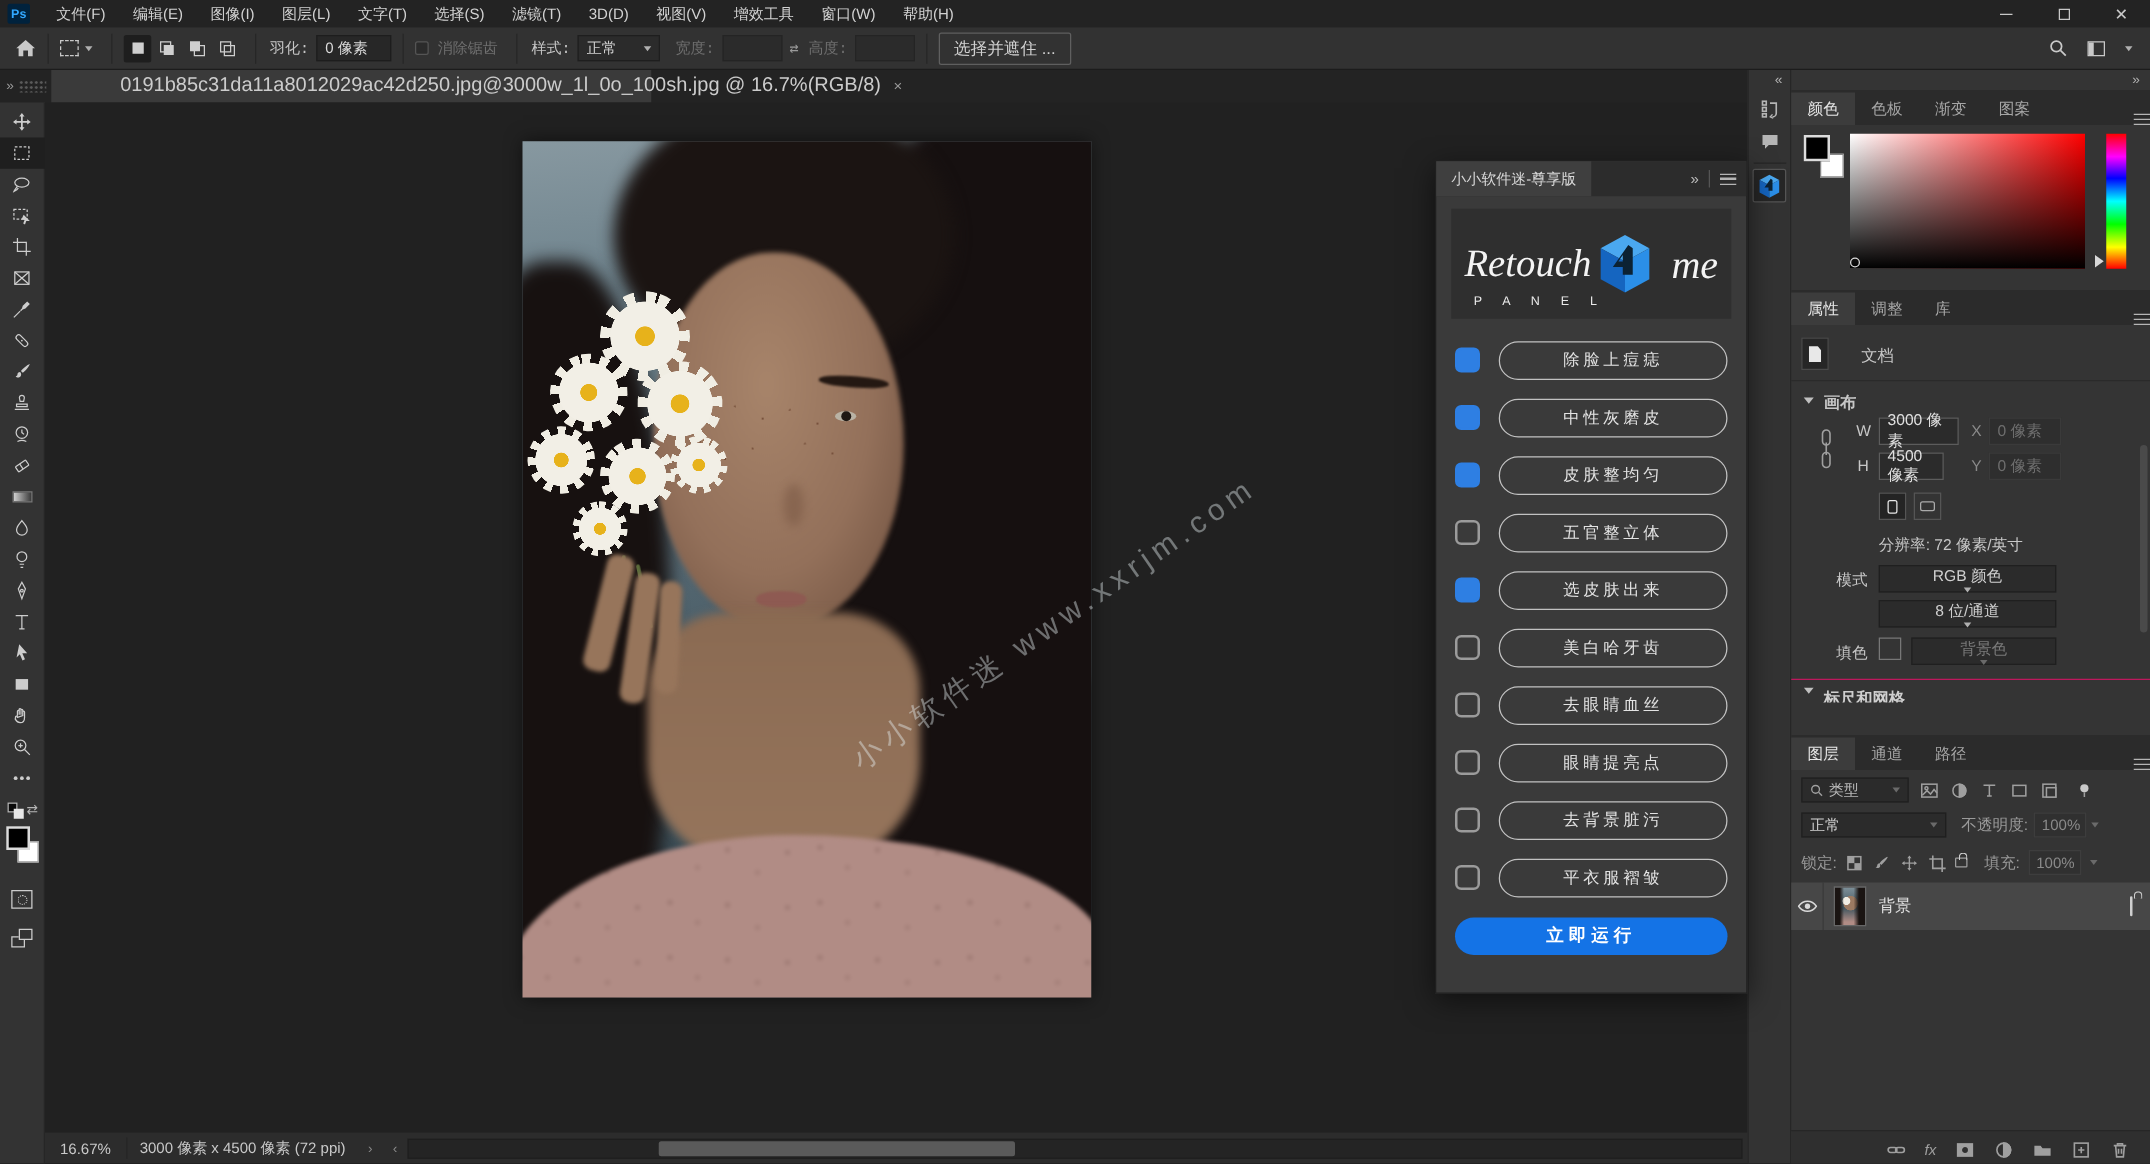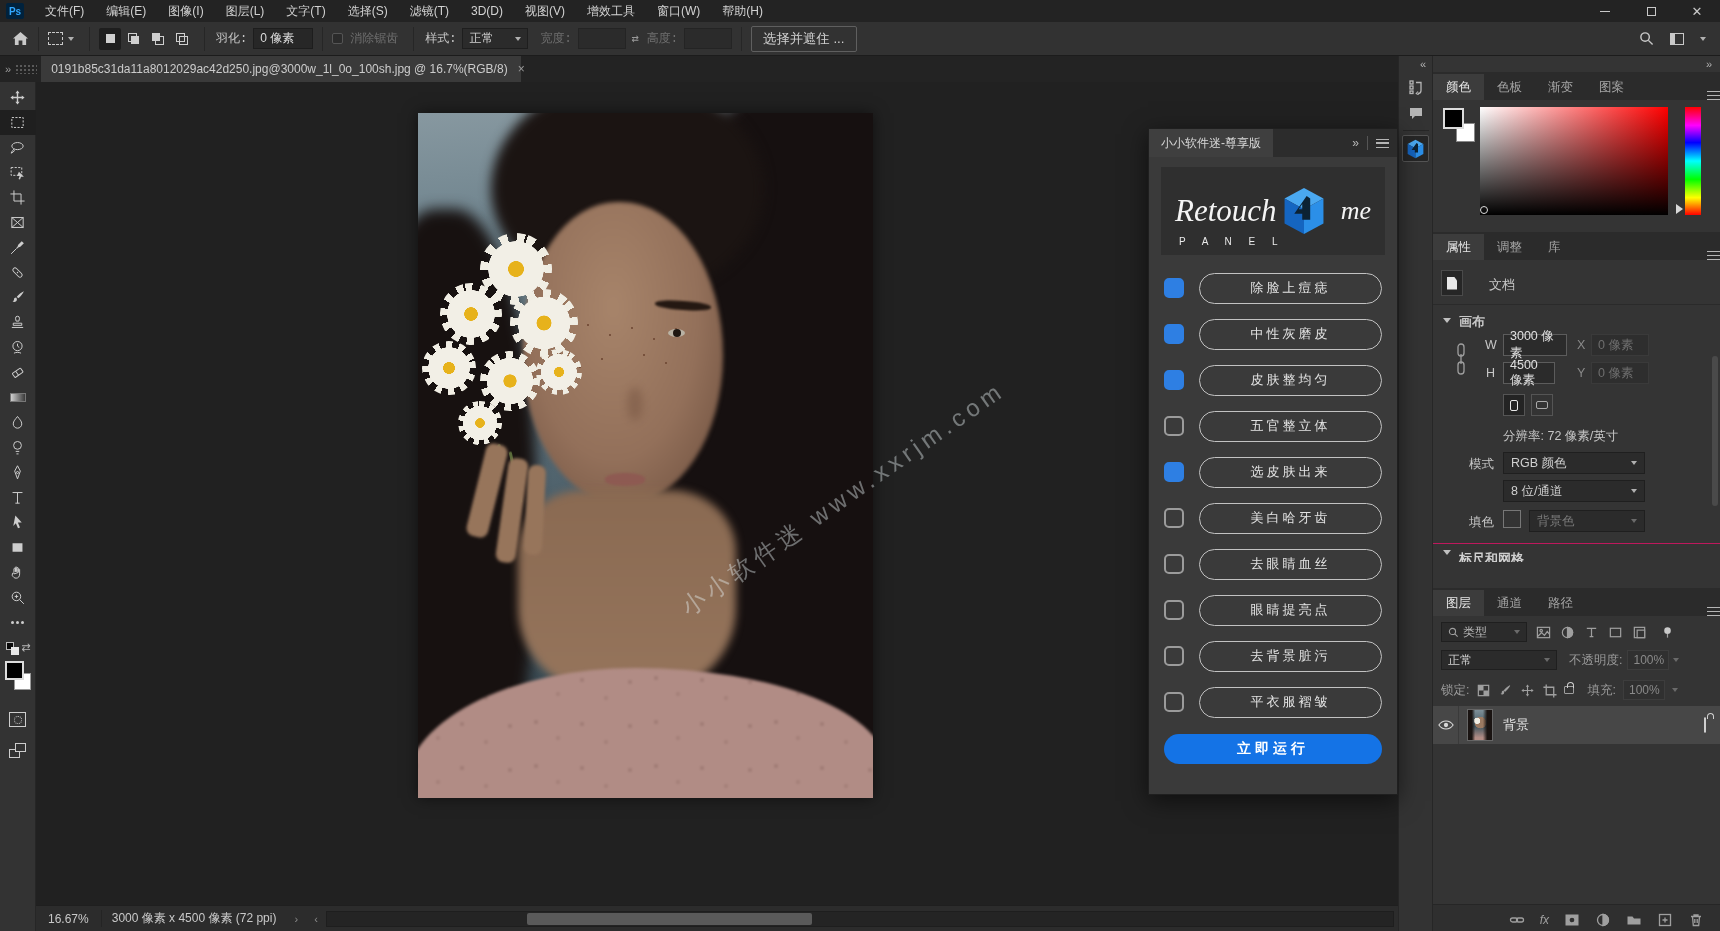--- a/index.html
+++ b/index.html
@@ -42,21 +42,21 @@
   .btn-outline{border:1px solid #5f5f5f;border-radius:2px;padding:3px 11px;color:#d0d0d0;background:transparent;white-space:nowrap;}
   .right-tools{margin-left:auto;display:flex;align-items:center;gap:16px;padding-right:14px;}
   .ws-icon{width:14px;height:12px;border:1px solid #c9c9c9;position:relative;}
   .ws-icon::before{content:"";position:absolute;left:0;top:0;width:4px;height:10px;background:#c9c9c9;}
 
   
   .tabbar{position:absolute;left:0;top:56px;width:1398px;height:26px;background:#232323;display:flex;align-items:center;}
   .tab-chev{color:#9a9a9a;font-size:11px;padding:0 4px 0 5px;}
   .grip{width:22px;height:10px;background-image:radial-gradient(#5a5a5a 1px, transparent 1.2px);background-size:4px 4px;margin-right:4px;}
   .doc-tab{height:26px;background:#3a3a3a;display:flex;align-items:center;padding:0 10px;max-width:480px;}
-  .doc-tab .t{font-size:12px;color:#cccccc;white-space:nowrap;}
+  .doc-tab .t{font-size:16px;color:#cccccc;white-space:nowrap;margin-left:45px;}
   .doc-tab .x{color:#9a9a9a;margin-left:10px;font-size:12px;}
 
   
   .toolbar{position:absolute;left:0;top:82px;width:36px;height:849px;background:#333333;border-right:1px solid #262626;
            display:flex;flex-direction:column;align-items:center;padding-top:3px;}
   .tool{width:36px;height:25px;display:flex;align-items:center;justify-content:center;}
   .tool.active{background:#1f1f1f;}
   .tool svg{width:17px;height:17px;stroke:#cdcdcd;fill:none;stroke-width:1.4;}
   .tool .fillme{fill:#cdcdcd;stroke:none;}
   .grad-chip{width:16px;height:9px;background:linear-gradient(90deg,#d0d0d0,#3a3a3a);border:1px solid #777;}
@@ -135,21 +135,21 @@
   
   .retouch{position:absolute;left:1148px;top:128px;width:250px;height:667px;z-index:10;
            box-shadow:0 6px 22px rgba(0,0,0,.55);border:1px solid #1f1f1f;background:#3a3a3a;}
   .rt-titlebar{height:28px;background:#2c2c2c;display:flex;align-items:center;}
   .rt-tab{height:28px;background:#3f3f3f;display:flex;align-items:center;padding:0 12px;color:#d8d8d8;font-size:12px;white-space:nowrap;}
   .rt-ticons{margin-left:auto;display:flex;align-items:center;gap:8px;padding-right:8px;color:#b9b9b9;}
   .rt-vdiv{width:1px;height:14px;background:#555;}
   .rt-logo{margin:10px 12px 4px;height:88px;background:#2f2f2f;position:relative;display:flex;align-items:center;justify-content:center;}
   .rt-script{font-family:"Liberation Serif","DejaVu Serif",serif;font-style:italic;color:#f4f4f4;}
   .rt-word1{font-size:31px;margin-right:4px;}
-  .rt-word2{font-size:26px;margin-left:14px;font-style:italic;}
+  .rt-word2{font-size:32px;margin-left:14px;font-style:italic;}
   .rt-sub{position:absolute;left:18px;bottom:8px;font-size:10px;letter-spacing:7px;color:#eaeaea;}
   .rt-rows{padding:6px 0 0;}
   .rt-row{height:46px;display:flex;align-items:center;padding:0 15px;}
   .rt-check{width:20px;height:20px;border-radius:5px;border:2px solid #9b9b9b;margin-right:15px;flex:none;}
   .rt-check.checked{background:#2e7fe3;border-color:#2e7fe3;}
   .rt-btn{flex:1;height:31px;border:1.5px solid #c2c2c2;border-radius:16px;background:transparent;color:#e3e3e3;
           font-size:13px;letter-spacing:3px;display:flex;align-items:center;justify-content:center;font-family:inherit;}
   .rt-run{margin:9px 15px 0;height:30px;border-radius:15px;background:#1473e6;color:#fff;font-size:14px;font-weight:bold;
           letter-spacing:4px;display:flex;align-items:center;justify-content:center;border:none;width:calc(100% - 30px);font-family:inherit;}
 
@@ -182,21 +182,21 @@
   .hueslider{position:absolute;left:243px;top:104px;width:0;height:0;
              border-top:5px solid transparent;border-bottom:5px solid transparent;border-left:7px solid #d8d8d8;}
   .props-content{position:relative;height:283px;}
   .doc-icon{position:absolute;left:8px;top:10px;width:22px;height:26px;background:#262626;border:1px solid #4a4a4a;
             display:flex;align-items:center;justify-content:center;}
   .doc-icon i{display:block;width:10px;height:13px;background:#e8e8e8;clip-path:polygon(0 0,70% 0,100% 30%,100% 100%,0 100%);}
   .p-label{position:absolute;color:#c7c7c7;font-size:12.5px;}
   .sec-caret{position:absolute;width:0;height:0;border-left:4px solid transparent;border-right:4px solid transparent;border-top:5px solid #c0c0c0;}
   .p-input{position:absolute;height:22px;background:#2b2b2b;border:1px solid #5c5c5c;color:#e0e0e0;display:flex;align-items:center;padding:0 6px;font-size:12.5px;}
   .p-input.dis{border-color:#3a3a3a;color:#6e6e6e;background:#2e2e2e;}
-  .p-select{position:absolute;height:22px;background:#2b2b2b;border:1px solid #1f1f1f;color:#d0d0d0;display:flex;align-items:center;justify-content:space-between;padding:0 7px;font-size:12.5px;}
+  .p-select{position:absolute;height:22px;background:#2b2b2b;border:1px solid #1f1f1f;color:#d0d0d0;display:flex;align-items:center;justify-content:space-between;padding:0 7px;font-size:12.5px;flex-direction:column;}
   .p-select.dis{color:#7a7a7a;}
   .orient-btn{position:absolute;width:22px;height:22px;border:1px solid #555;display:flex;align-items:center;justify-content:center;}
   .orient-btn.active{background:#242424;}
   .orient-p{width:8px;height:11px;border:1.5px solid #e8e8e8;border-radius:2px;}
   .orient-l{width:12px;height:8px;border:1.5px solid #aaa;border-radius:2px;}
   .pc-scroll{position:absolute;right:2px;top:96px;width:6px;height:150px;background:#4a4a4a;border-radius:3px;}
   .clipped-sec{position:relative;height:45px;border-top:1px solid #be185d;overflow:hidden;}
   .clipped-sec .inner{position:absolute;left:10px;top:6px;height:12px;overflow:hidden;display:flex;gap:8px;align-items:flex-start;}
   .clipped-sec .inner span{font-size:13px;font-weight:bold;color:#cfcfcf;line-height:17px;}
   .layers-content{position:relative;height:318px;}

